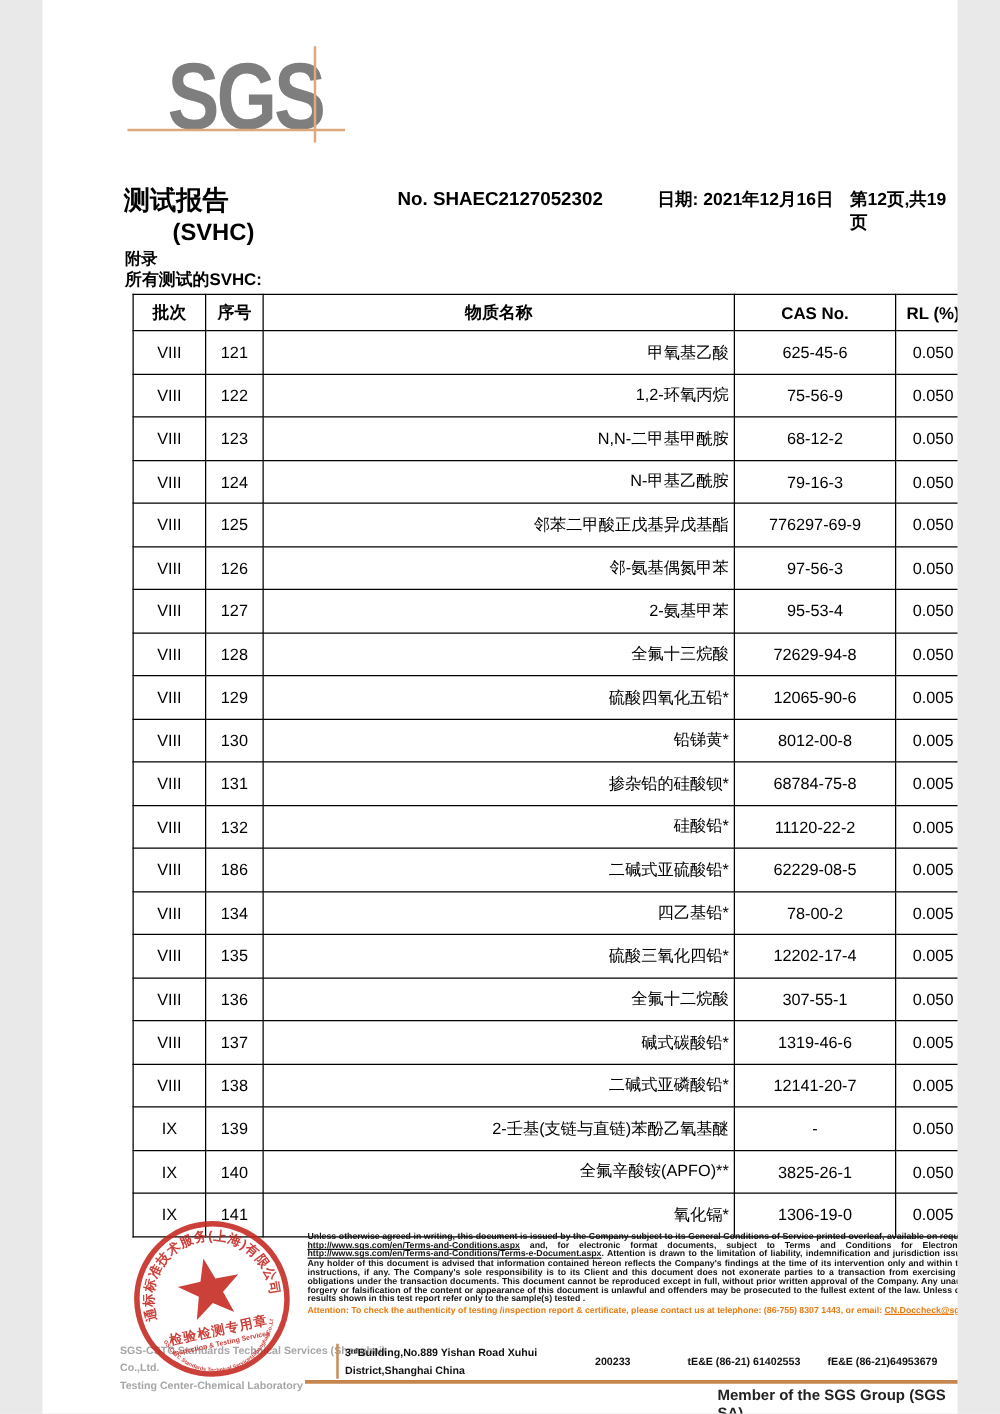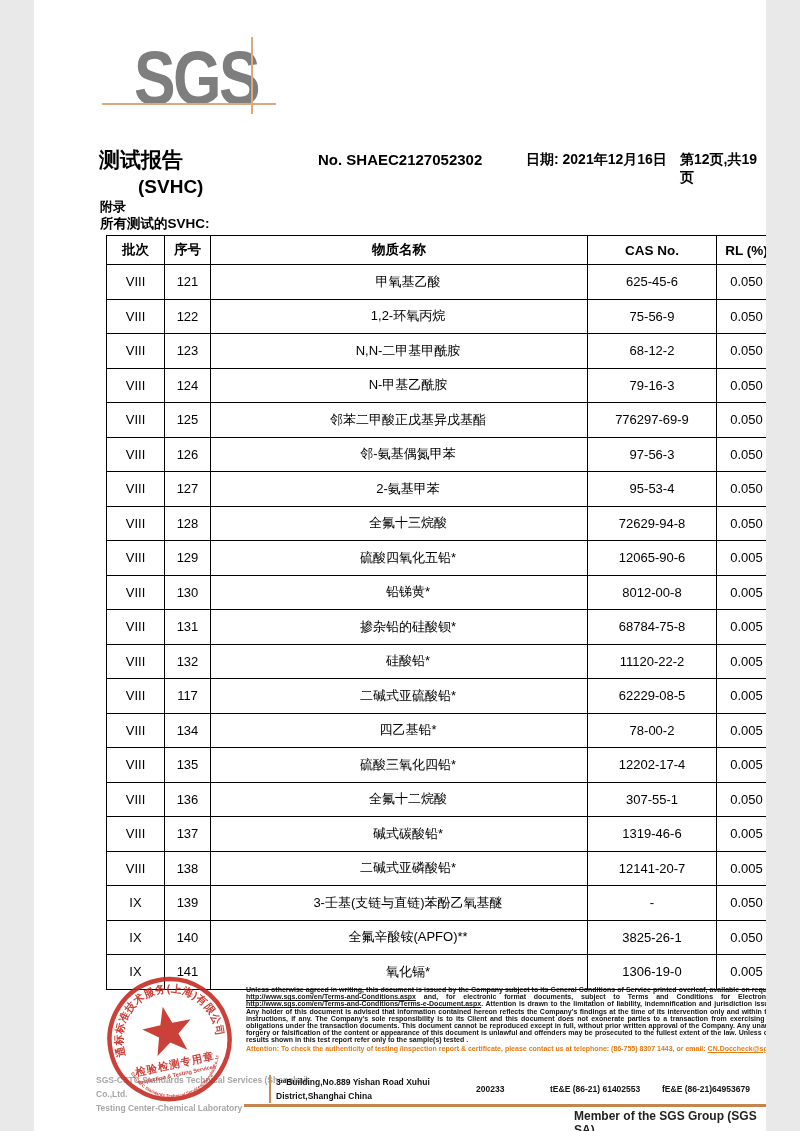--- a/index.html
+++ b/index.html
@@ -20,21 +20,21 @@
   .report-subtitle{position:absolute;left:64px;top:176px;font-size:19px;font-weight:bold;margin-left:40px;}
   .appendix{position:absolute;left:66px;top:198px;font-size:13px;font-weight:bold;}
   .all-tested{position:absolute;left:66px;top:215px;font-size:13.5px;font-weight:bold;}
 
   
   .svhc-table{position:absolute;left:72px;top:235px;width:670px;border-collapse:collapse;
               table-layout:fixed;font-size:13px;}
   .svhc-table th,.svhc-table td{border:1.6px solid #000;padding:0 4px;overflow:hidden;white-space:nowrap;}
   .svhc-table th{height:28px;font-size:13.5px;font-weight:bold;}
   .svhc-table td{height:33.5px;text-align:center;}
-  .svhc-table td.name{text-align:center;padding-left:22px;}
+  .svhc-table td.name{text-align:right;padding-left:22px;}
 
   
   .company-gray{position:absolute;left:62px;top:1073px;width:215px;font-size:8.5px;line-height:14px;
                 color:#a6a6a6;font-weight:600;}
   .stamp{position:absolute;left:62px;top:976px;width:150px;height:140px;opacity:0.88;
          transform:rotate(-12deg);}
   .fineprint{position:absolute;left:212px;top:986px;width:586px;font-size:7px;line-height:7.2px;
              font-weight:bold;text-align:justify;color:#151515;}
   .fp-url{text-decoration:underline;}
   .attention{margin-top:1px;color:#e87a10;}
@@ -175,21 +175,21 @@
     <tr>
       <td>VIII</td>
       <td>132</td>
       <td class="name">硅酸铅*</td>
       <td>11120-22-2</td>
       <td>0.005</td>
     </tr>
 
     <tr>
       <td>VIII</td>
-      <td>117</td>
+      <td>186</td>
       <td class="name">二碱式亚硫酸铅*</td>
       <td>62229-08-5</td>
       <td>0.005</td>
     </tr>
 
     <tr>
       <td>VIII</td>
       <td>134</td>
       <td class="name">四乙基铅*</td>
       <td>78-00-2</td>
@@ -224,21 +224,21 @@
       <td>VIII</td>
       <td>138</td>
       <td class="name">二碱式亚磷酸铅*</td>
       <td>12141-20-7</td>
       <td>0.005</td>
     </tr>
 
     <tr>
       <td>IX</td>
       <td>139</td>
-      <td class="name">3-壬基(支链与直链)苯酚乙氧基醚</td>
+      <td class="name">2-壬基(支链与直链)苯酚乙氧基醚</td>
       <td>-</td>
       <td>0.050</td>
     </tr>
 
     <tr>
       <td>IX</td>
       <td>140</td>
       <td class="name">全氟辛酸铵(APFO)**</td>
       <td>3825-26-1</td>
       <td>0.050</td>

